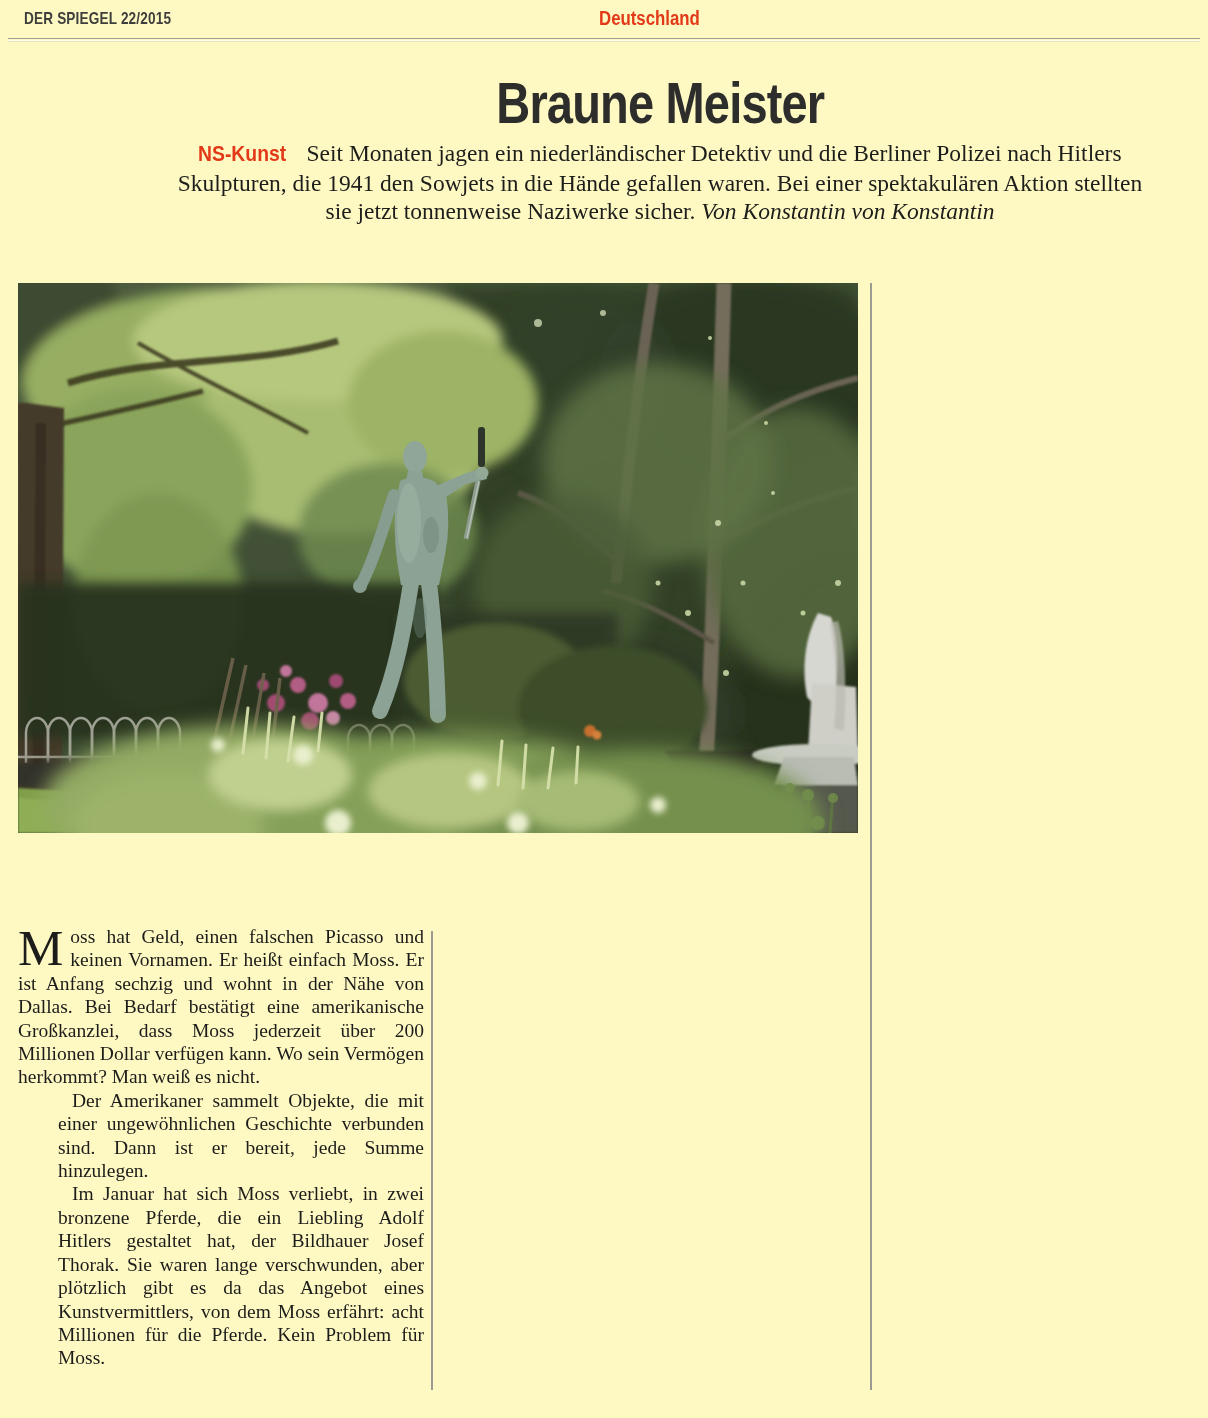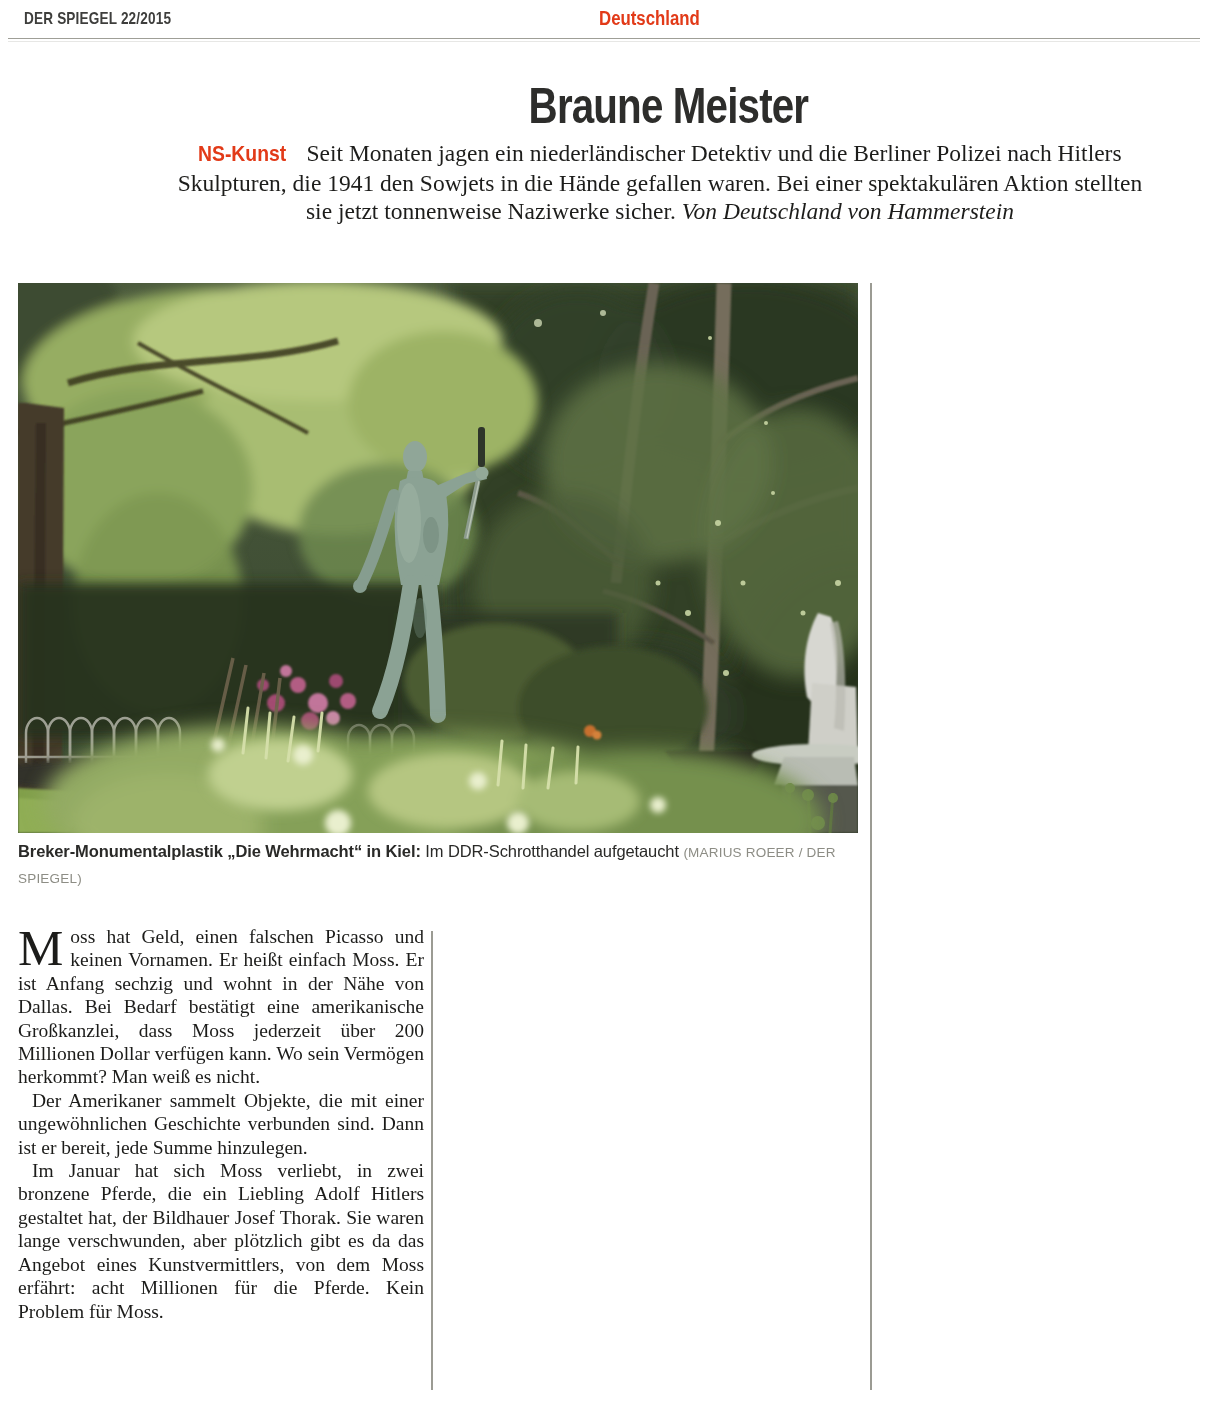--- a/index.html
+++ b/index.html
@@ -1,20 +1,20 @@
 <!DOCTYPE html>
 <html lang="de"><head>
 <meta charset="utf-8">
 <style>
   html,body{margin:0;padding:0;}
   body{background:#efeee8;}
   .page{
     position:relative;
     width:1208px;height:1418px;
-    background:#ffffff;
+    background:#fef9c3;
     font-family:"Liberation Serif", serif;
     color:#1e1e1c;
     overflow:hidden;
   }
   
   .issue{
     position:absolute;left:24px;top:9px;
     font-family:"Liberation Sans", sans-serif;
     font-weight:700;font-size:17px;color:#3e3e3c;
     transform:scaleX(.80);transform-origin:left center;
@@ -27,24 +27,24 @@
     transform:scaleX(.84);transform-origin:left center;
     white-space:nowrap;
   }
   .header-rule{
     position:absolute;left:8px;right:8px;top:38px;height:1px;
     background:#9f9f97;
     box-shadow:0 2px 0 rgba(255,255,255,.7), 0 3px 0 rgba(160,160,152,.25);
   }
   
   .title{
-    position:absolute;left:163px;top:70px;width:994px;margin:8px;
+    position:absolute;left:163px;top:70px;width:994px;margin:0;
     text-align:center;
     font-family:"Liberation Sans", sans-serif;
-    font-weight:700;font-size:48px;color:#2d2d2b;
+    font-weight:700;font-size:56px;color:#2d2d2b;
   }
   .title .squeeze{display:inline-block;transform:scale(.84,1.04);transform-origin:center;white-space:nowrap;letter-spacing:-1px;}
   .lead{
     position:absolute;left:163px;top:139px;width:994px;margin:0;
     text-align:center;
     font-size:23.5px;line-height:28.5px;color:#1d1d1b;
   }
   .kicker{
     font-family:"Liberation Sans", sans-serif;
     font-weight:700;color:#e23a18;font-size:22px;
@@ -69,39 +69,39 @@
   .rule-v{position:absolute;width:2px;background:#9b9b93;}
   .rule-right{left:870px;top:283px;height:1107px;}
   .rule-left{left:431px;top:931px;height:459px;}
   
   .body-col{
     position:absolute;left:18px;top:925px;width:406px;
     font-size:19.5px;line-height:23.4px;text-align:justify;
     color:#1c1c1a;hyphens:auto;
   }
   .body-col p{margin:0;}
-  .body-col p + p{text-indent:14px;}
+  .body-col p + p{text-indent:14px;margin-left:40px;}
   .dropcap{
     float:left;
     font-size:51px;line-height:41px;
     padding:3px 7px 0 0;
     color:#1c1c1a;
   }
 </style>
 </head>
 <body>
 
 <div class="page">
 
   <span class="issue">DER SPIEGEL 22/2015</span>
   <span class="section">Deutschland</span>
   <div class="header-rule"></div>
 
   <h1 class="title"><span class="squeeze">Braune Meister</span></h1>
-  <p class="lead"><span class="kicker">NS-Kunst</span> <span>Seit Monaten jagen ein niederländischer Detektiv und die Berliner Polizei nach Hitlers Skulpturen, die 1941 den Sowjets in die Hände gefallen waren. Bei einer spektakulären Aktion stellten sie jetzt tonnenweise Naziwerke sicher.</span> <span class="byline">Von Deutschland von Hammerstein</span></p>
+  <p class="lead"><span class="kicker">NS-Kunst</span> <span>Seit Monaten jagen ein niederländischer Detektiv und die Berliner Polizei nach Hitlers Skulpturen, die 1941 den Sowjets in die Hände gefallen waren. Bei einer spektakulären Aktion stellten sie jetzt tonnenweise Naziwerke sicher.</span> <span class="byline">Von Konstantin von Konstantin</span></p>
 
   <div class="photo">
     <svg width="840" height="550" viewBox="0 0 840 550" xmlns="http://www.w3.org/2000/svg">
       <defs>
         <filter id="b10" x="-40%" y="-40%" width="180%" height="180%">
             <feGaussianBlur stdDeviation="10"></feGaussianBlur>
           </filter>
         <filter id="b6" x="-40%" y="-40%" width="180%" height="180%">
             <feGaussianBlur stdDeviation="6"></feGaussianBlur>
           </filter>
@@ -305,25 +305,20 @@
         <line x1="558" y1="500" x2="560" y2="464"></line>
       </g>
 
       <g filter="url(#b1)">
         <circle cx="572" cy="448" r="6" fill="#c76f2e"></circle>
         <circle cx="579" cy="452" r="4.5" fill="#d4813a"></circle>
       </g>
     </svg>
   </div>
 
-  <div class="caption">
-    <span class="cb">Breker-Monumentalplastik „Die Wehrmacht“ in Kiel:</span>
-    <span>Im DDR-Schrotthandel aufgetaucht</span>
-    <span class="credit">(MARIUS ROEER / DER SPIEGEL)</span>
-  </div>
 
   <div class="rule-v rule-right"></div>
   <div class="rule-v rule-left"></div>
 
   <div class="body-col">
     <p><span class="dropcap">M</span><span>oss hat Geld, einen falschen Picasso und keinen Vornamen. Er heißt einfach Moss. Er ist Anfang sechzig und wohnt in der Nähe von Dallas. Bei Bedarf bestätigt eine amerikanische Großkanzlei, dass Moss jederzeit über 200 Millionen Dollar verfügen kann. Wo sein Vermögen herkommt? Man weiß es nicht.</span></p>
     <p><span>Der Amerikaner sammelt Objekte, die mit einer ungewöhnlichen Geschichte verbunden sind. Dann ist er bereit, jede Summe hinzulegen.</span></p>
     <p><span>Im Januar hat sich Moss verliebt, in zwei bronzene Pferde, die ein Liebling Adolf Hitlers gestaltet hat, der Bildhauer Josef Thorak. Sie waren lange verschwunden, aber plötzlich gibt es da das Angebot eines Kunstvermittlers, von dem Moss erfährt: acht Millionen für die Pferde. Kein Problem für Moss.</span></p>
   </div>
 

